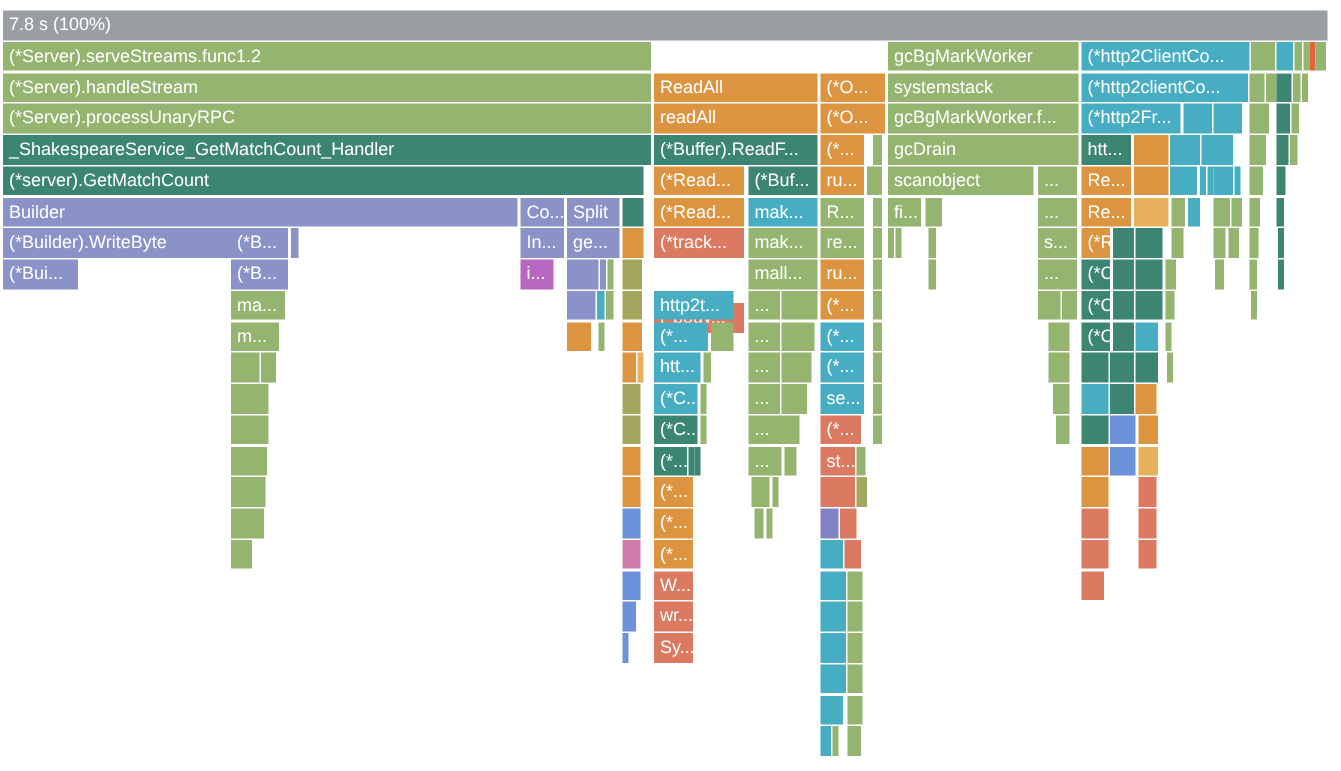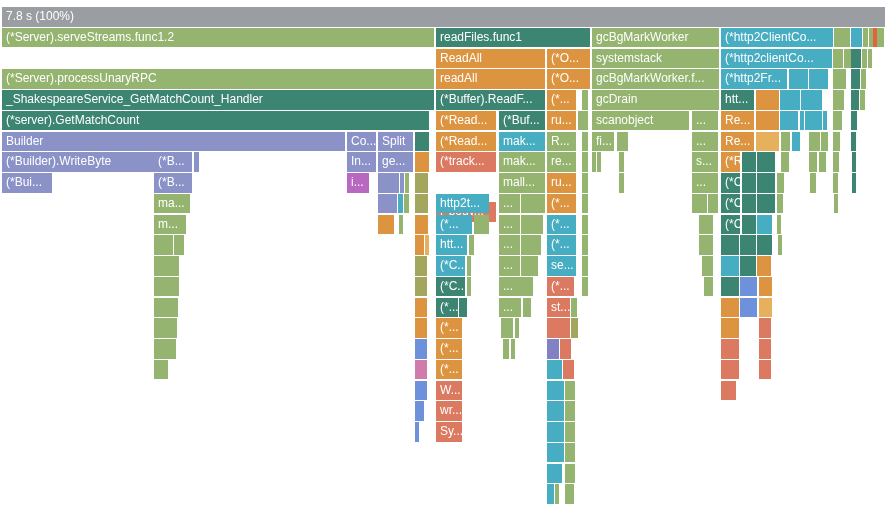--- a/index.html
+++ b/index.html
@@ -18,29 +18,29 @@
     cursor:pointer;
   }
 </style>
 </head>
 <body>
 
 <div id="app">
 
 <div class="cell" style="left: 2px; top: 7px; width: 883px; background: rgb(154, 158, 162);">7.8 s (100%)</div>
     <div class="cell" style="left: 2px; top: 27.75px; width: 432px; background: rgb(148, 180, 111);">(*Server).serveStreams.func1.2</div>
-    <div class="cell" style="left: 436px; top: 27.75px; width: 154px; background: rgb(61, 133, 115);">readFiles.func1</div>
     <div class="cell" style="left: 592px; top: 27.75px; width: 127px; background: rgb(148, 180, 111);">gcBgMarkWorker</div>
     <div class="cell" style="left: 721px; top: 27.75px; width: 112px; background: rgb(71, 173, 194);">(*http2ClientCo...</div>
     <div class="cell" style="left: 834px; top: 27.75px; width: 16px; background: rgb(148, 180, 111);"></div>
     <div class="cell" style="left: 851px; top: 27.75px; width: 11px; background: rgb(71, 173, 194);"></div>
     <div class="cell" style="left: 863px; top: 27.75px; width: 5px; background: rgb(148, 180, 111);"></div>
     <div class="cell" style="left: 869px; top: 27.75px; width: 3px; background: rgb(148, 180, 111);"></div>
     <div class="cell" style="left: 873px; top: 27.75px; width: 3px; background: rgb(226, 99, 60);"></div>
     <div class="cell" style="left: 877px; top: 27.75px; width: 7px; background: rgb(148, 180, 111);"></div>
+    <div class="cell" style="left: 2px; top: 48.5px; width: 432px; background: rgb(148, 180, 111);">(*Server).handleStream</div>
     <div class="cell" style="left: 436px; top: 48.5px; width: 109px; background: rgb(221, 148, 64);">ReadAll</div>
     <div class="cell" style="left: 547px; top: 48.5px; width: 43px; background: rgb(221, 148, 64);">(*O...</div>
     <div class="cell" style="left: 592px; top: 48.5px; width: 127px; background: rgb(148, 180, 111);">systemstack</div>
     <div class="cell" style="left: 721px; top: 48.5px; width: 111px; background: rgb(71, 173, 194);">(*http2clientCo...</div>
     <div class="cell" style="left: 833px; top: 48.5px; width: 10px; background: rgb(148, 180, 111);"></div>
     <div class="cell" style="left: 844px; top: 48.5px; width: 2px; background: rgb(148, 180, 111);"></div>
     <div class="cell" style="left: 847px; top: 48.5px; width: 2px; background: rgb(148, 180, 111);"></div>
     <div class="cell" style="left: 851px; top: 48.5px; width: 10px; background: rgb(61, 133, 115);"></div>
     <div class="cell" style="left: 862px; top: 48.5px; width: 5px; background: rgb(148, 180, 111);"></div>
     <div class="cell" style="left: 868px; top: 48.5px; width: 2px; background: rgb(148, 180, 111);"></div>

